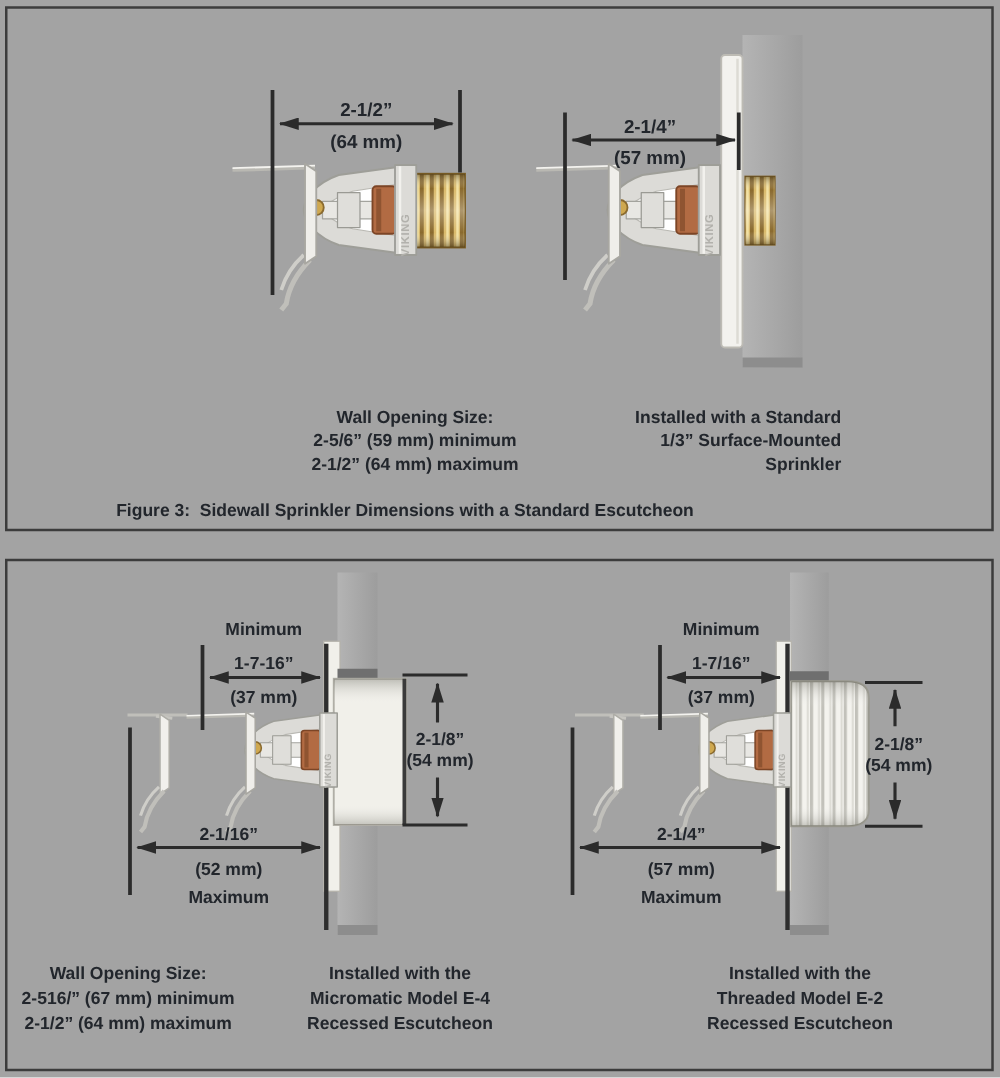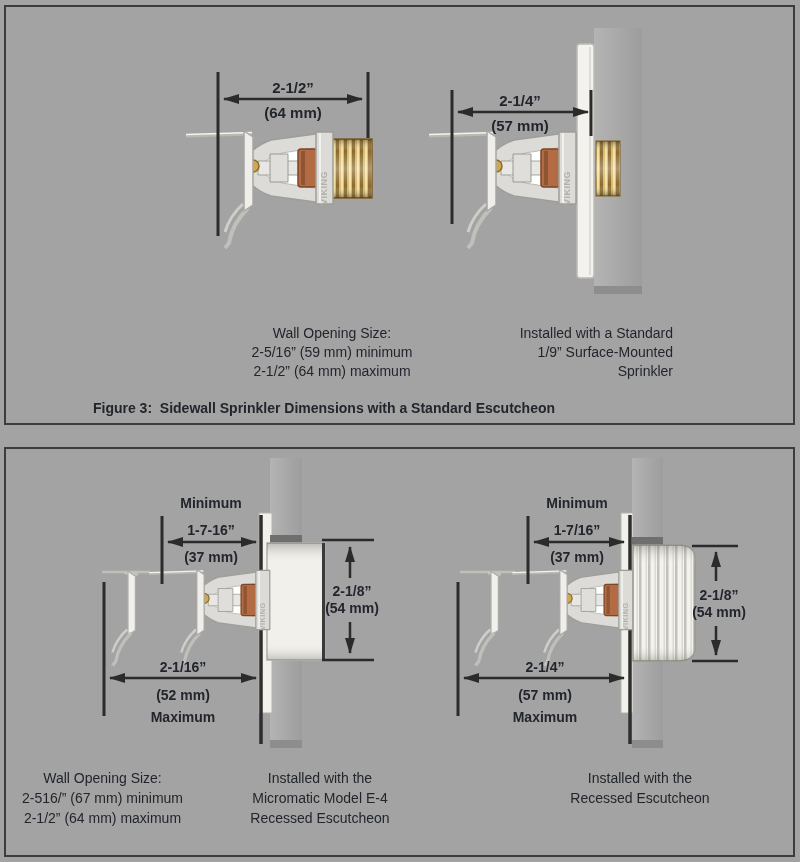--- a/index.html
+++ b/index.html
@@ -4,21 +4,21 @@
 <style>
   html,body { margin:0; padding:0; background:#ffffff; }
   .page {
     position:relative; width:800px; height:862px; background:#a3a3a3;
     font-family:"Liberation Sans", sans-serif; color:#22262c; overflow:hidden;
   }
   .panel { position:absolute; border:2px solid #3c3c3c; background:transparent; box-sizing:border-box; }
   .panel-fig3 { left:4px; top:5px; width:791px; height:420px; }
   .panel-fig4 { left:4px; top:447px; width:791px; height:410px; }
   svg.gfx { position:absolute; left:0; top:0; }
-  .tb { position:absolute; text-align:center; font-weight:normal; font-size:14px;
+  .tb { position:absolute; text-align:center; font-weight:bold; font-size:14px;
         line-height:19px; color:#22262c; white-space:nowrap; }
   .tb div { white-space:nowrap; }
   .tb4 { line-height:20px; }
   .caption { position:absolute; left:6px; width:636px; text-align:center; font-weight:bold;
              font-size:14px; color:#22262c; white-space:pre-wrap; }
   
   text.dim  { font-family:"Liberation Sans", sans-serif; font-weight:bold; fill:#22262c;
               font-size:14px; text-anchor:middle; }
   text.dim-lg { font-size:15px; }
   text.brand { font-family:"Liberation Sans", sans-serif; font-weight:bold; fill:#b2b1ac;
@@ -180,43 +180,44 @@
       <line class="dimline" x1="692" y1="661" x2="738" y2="661"></line>
       <line class="dimline" x1="716" y1="581" x2="716" y2="552" marker-end="url(#ah)"></line>
       <line class="dimline" x1="716" y1="626" x2="716" y2="655" marker-end="url(#ah)"></line>
       <text class="dim" x="719" y="600">2-1/8”</text>
       <text class="dim" x="719" y="617">(54 mm)</text>
     </g>
   </svg>
 
   <div class="tb" style="left:212px; top:324px; width:240px;">
     <div>Wall Opening Size:</div>
-    <div>2-5/16” (59 mm) minimum</div>
+    <div>2-5/6” (59 mm) minimum</div>
     <div>2-1/2” (64 mm) maximum</div>
   </div>
 
   <div class="tb" style="left:433px; top:324px; width:240px;text-align:right;">
     <div>Installed with a Standard</div>
-    <div>1/9” Surface-Mounted</div>
+    <div>1/3” Surface-Mounted</div>
     <div>Sprinkler</div>
   </div>
 
   <div class="caption" style="top:400px;">Figure 3:  Sidewall Sprinkler Dimensions with a Standard Escutcheon</div>
 
   <div class="tb tb4" style="left:5px; top:768px; width:195px;">
     <div>Wall Opening Size:</div>
     <div>2-516/” (67 mm) minimum</div>
     <div>2-1/2” (64 mm) maximum</div>
   </div>
 
   <div class="tb tb4" style="left:215px; top:768px; width:210px;">
     <div>Installed with the</div>
     <div>Micromatic Model E-4</div>
     <div>Recessed Escutcheon</div>
   </div>
 
   <div class="tb tb4" style="left:535px; top:768px; width:210px;">
     <div>Installed with the</div>
+    <div>Threaded Model E-2</div>
     <div>Recessed Escutcheon</div>
   </div>
 
 
 </div>
 
 </body></html>

